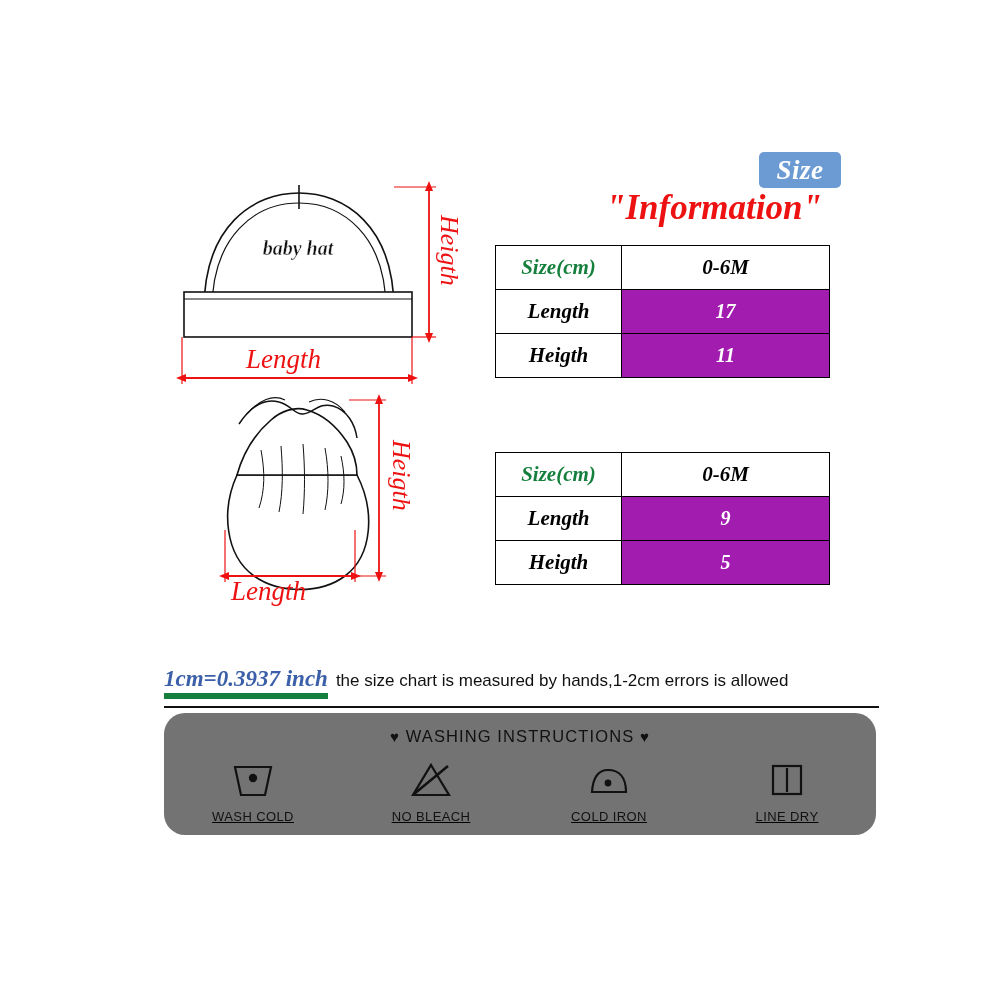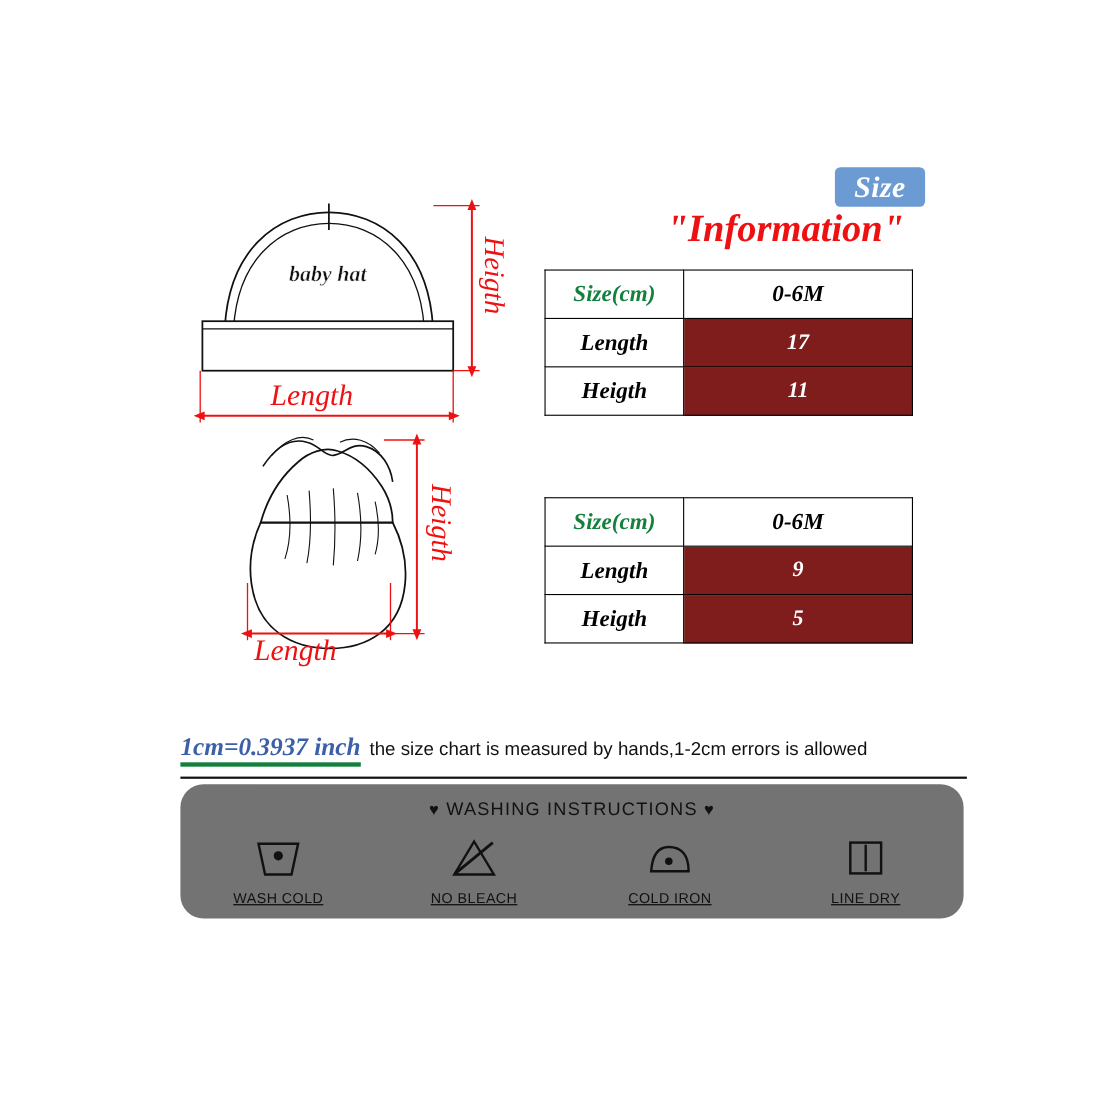--- a/index.html
+++ b/index.html
@@ -101,21 +101,21 @@
     font-style: italic;
     font-size: 21px;
   }
   .size-table .row-label {
     color: #000000;
     font-weight: bold;
     font-style: italic;
     font-size: 21px;
   }
   .size-table .row-value {
-    background: #7f1d1d;
+    background: #a21caf;
     color: #ffffff;
     font-weight: bold;
     font-style: italic;
     font-size: 20px;
   }
   #table-hat { left: 471px; top: 245px; }
   #table-mitt { left: 471px; top: 452px; }
 
   
   .note-row {
@@ -127,21 +127,21 @@
     display: flex;
     align-items: baseline;
     gap: 8px;
   }
   .note-bold {
     color: #3b5fa8;
     font-family: "Liberation Serif", serif;
     font-style: italic;
     font-weight: bold;
     font-size: 23px;
-    border-bottom: 4px solid #15803d;
+    border-bottom: 6px solid #15803d;
     padding-bottom: 1px;
   }
   .note-rest {
     color: #111111;
     font-family: "Liberation Sans", sans-serif;
     font-size: 17px;
   }
   .note-divider {
     position: absolute;
     left: 140px;

